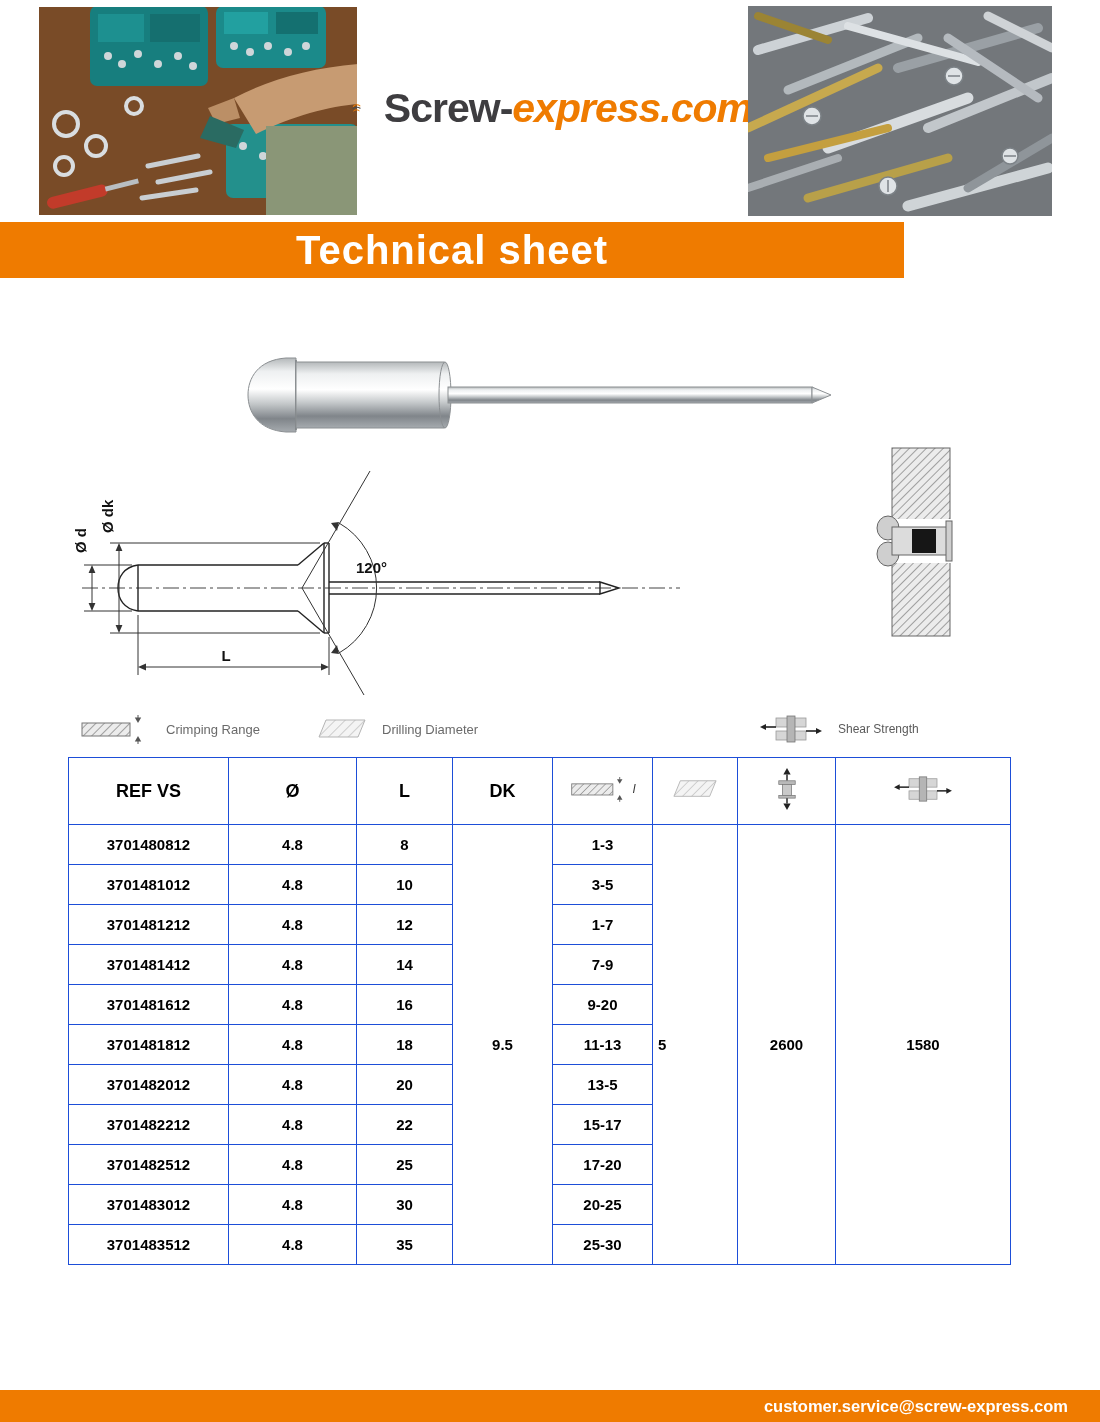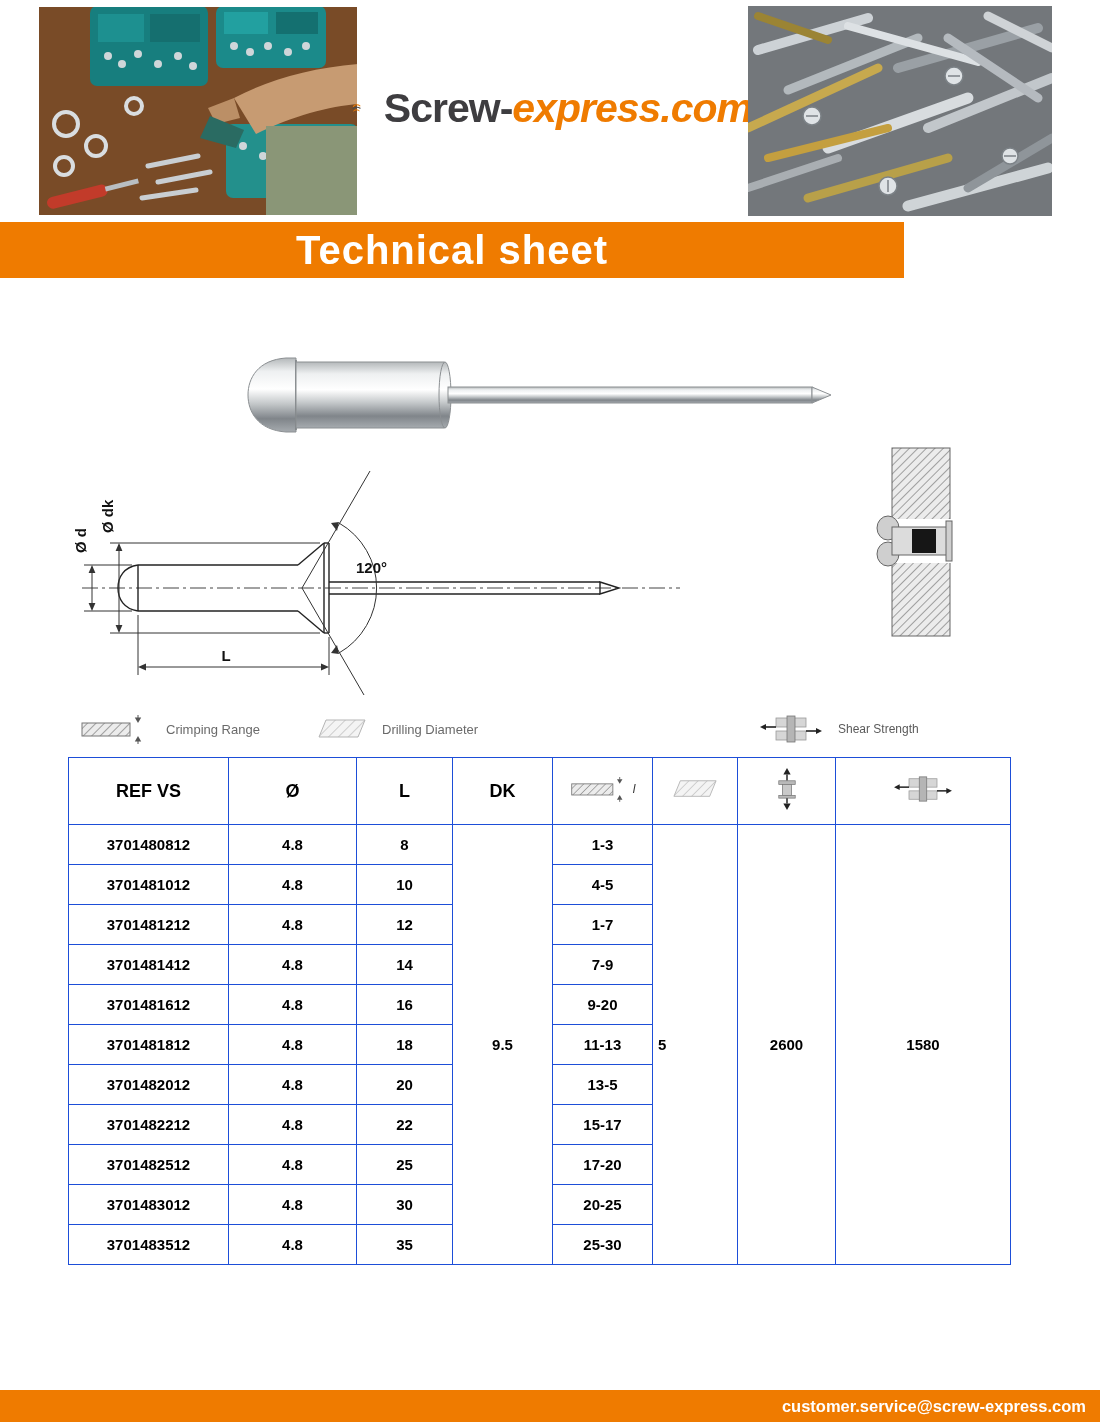--- a/index.html
+++ b/index.html
@@ -45,21 +45,21 @@
   .spec th, .spec td { border:1px solid #1d4ed8; text-align:center; color:#000;
                        font-weight:bold; vertical-align:middle; overflow:hidden; }
   .spec th { height:67px; font-size:18px; }
   .spec td { height:40px; font-size:15px; }
   .spec td.align-left { text-align:left; padding-left:5px; }
   .hicon { display:inline-flex; align-items:center; gap:3px; justify-content:center; }
   .dim-l { font-size:12px; font-style:italic; font-weight:normal; color:#333; }
 
   
   .footer-bar { position:absolute; left:0; top:1390px; width:1100px; height:32px; background:#ef7b00;
-                display:flex; align-items:center; justify-content:flex-end; padding-right:14px; }
+                display:flex; align-items:center; justify-content:flex-end; padding-right:32px; }
   .footer-bar span { color:#fff; font-weight:bold; font-size:16.5px; }
 
   svg { display:block; }
   .defs-holder { position:absolute; width:0; height:0; overflow:hidden; }
 </style>
 </head>
 <body>
 
 <svg class="defs-holder" aria-hidden="true">
   <defs>
@@ -362,21 +362,21 @@
           <td rowspan="11">9.5</td>
           <td>1-3</td>
           <td rowspan="11" class="align-left">5</td>
           <td rowspan="11">2600</td>
           <td rowspan="11">1580</td>
         </tr>
         <tr>
           <td>3701481012</td>
           <td>4.8</td>
           <td>10</td>
-          <td>4-5</td>
+          <td>3-5</td>
         </tr>
         <tr>
           <td>3701481212</td>
           <td>4.8</td>
           <td>12</td>
           <td>1-7</td>
         </tr>
         <tr>
           <td>3701481412</td>
           <td>4.8</td>

